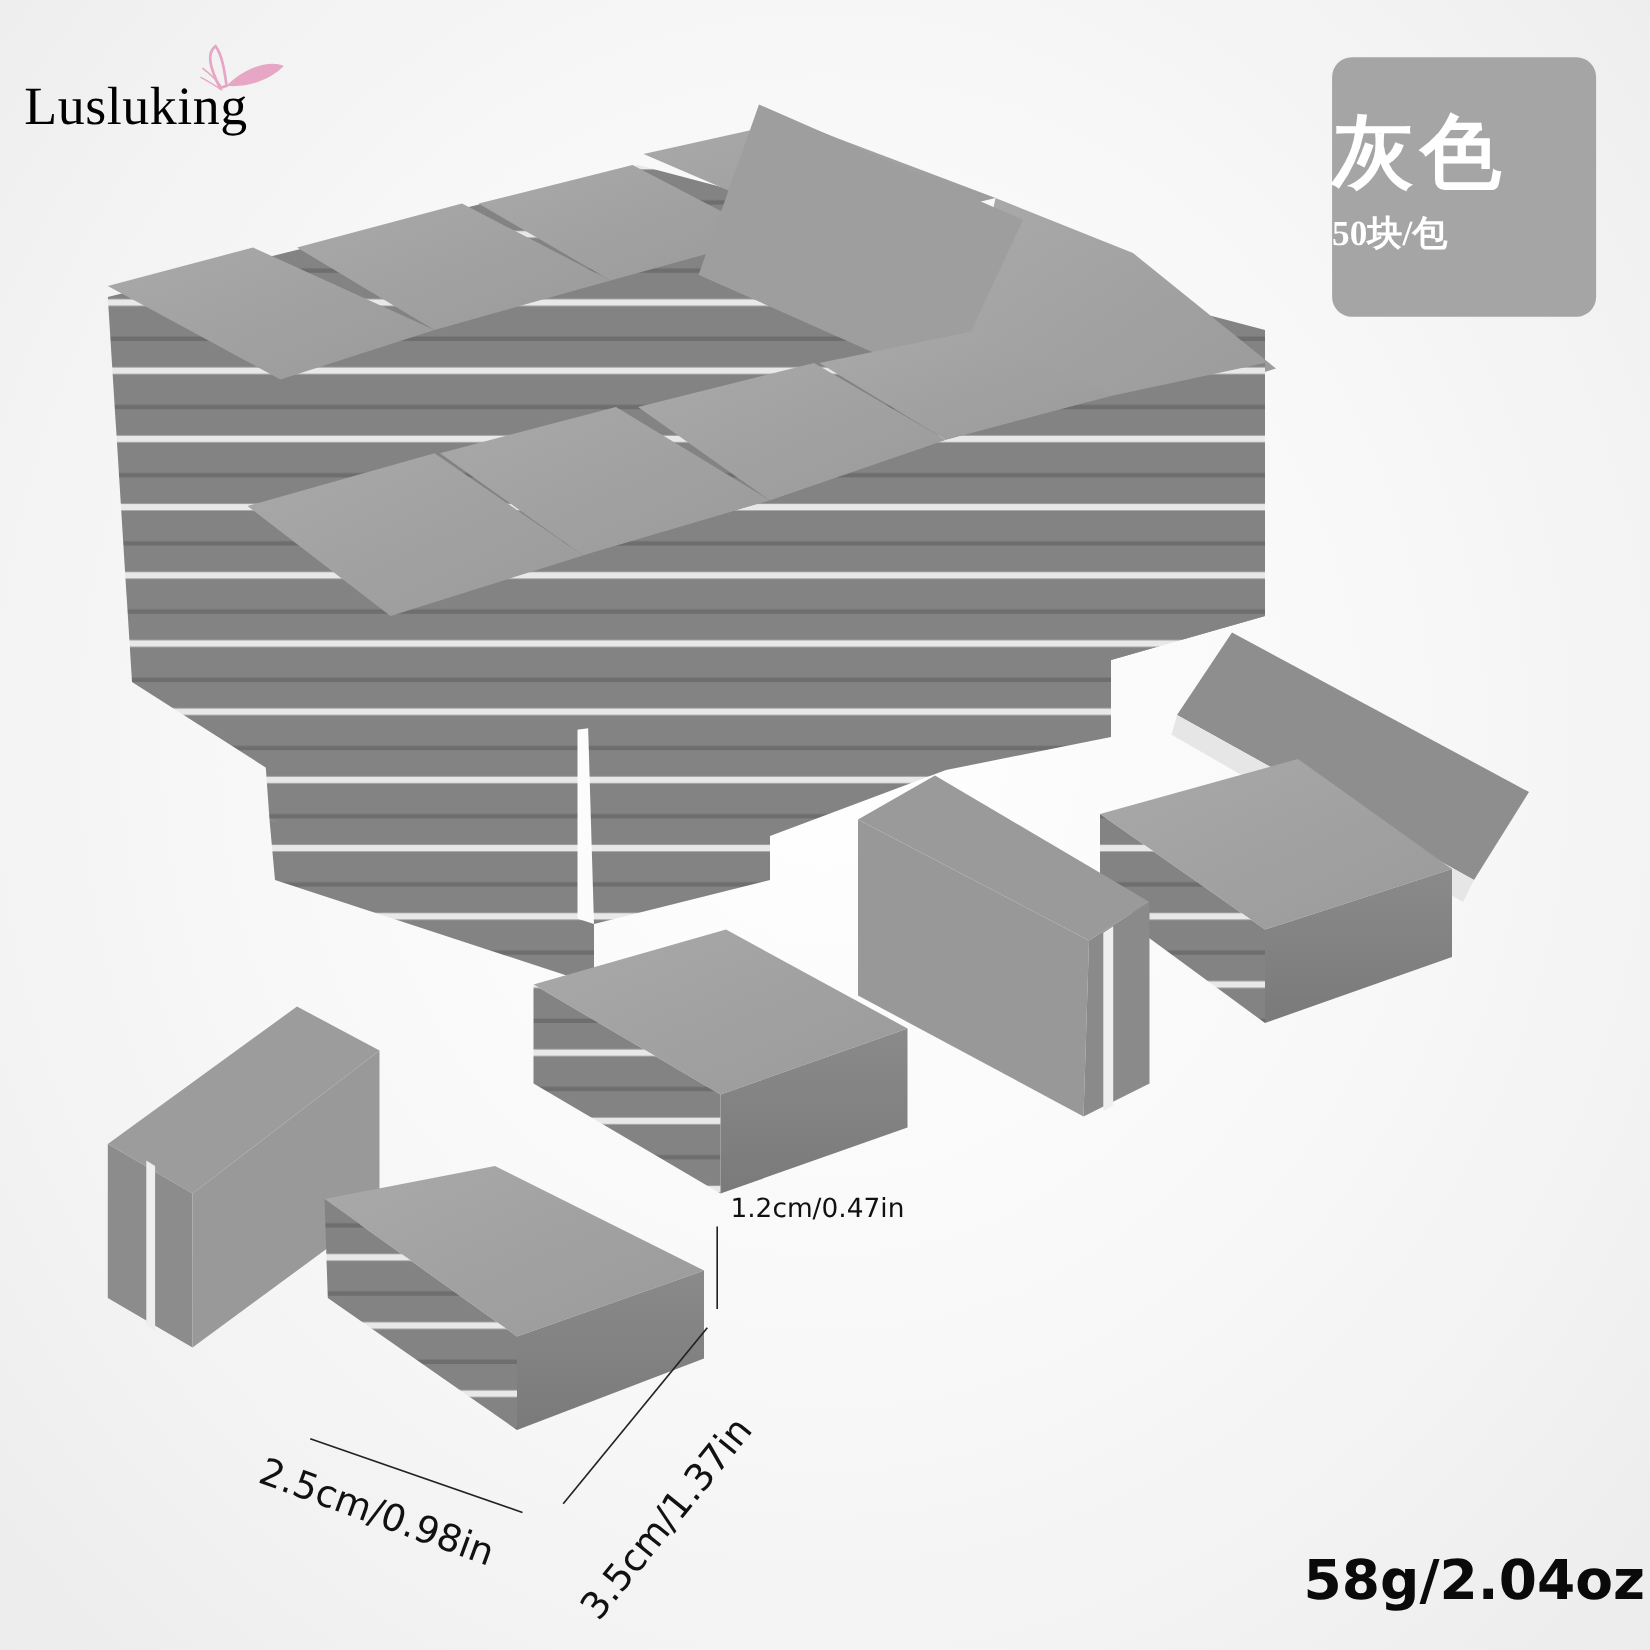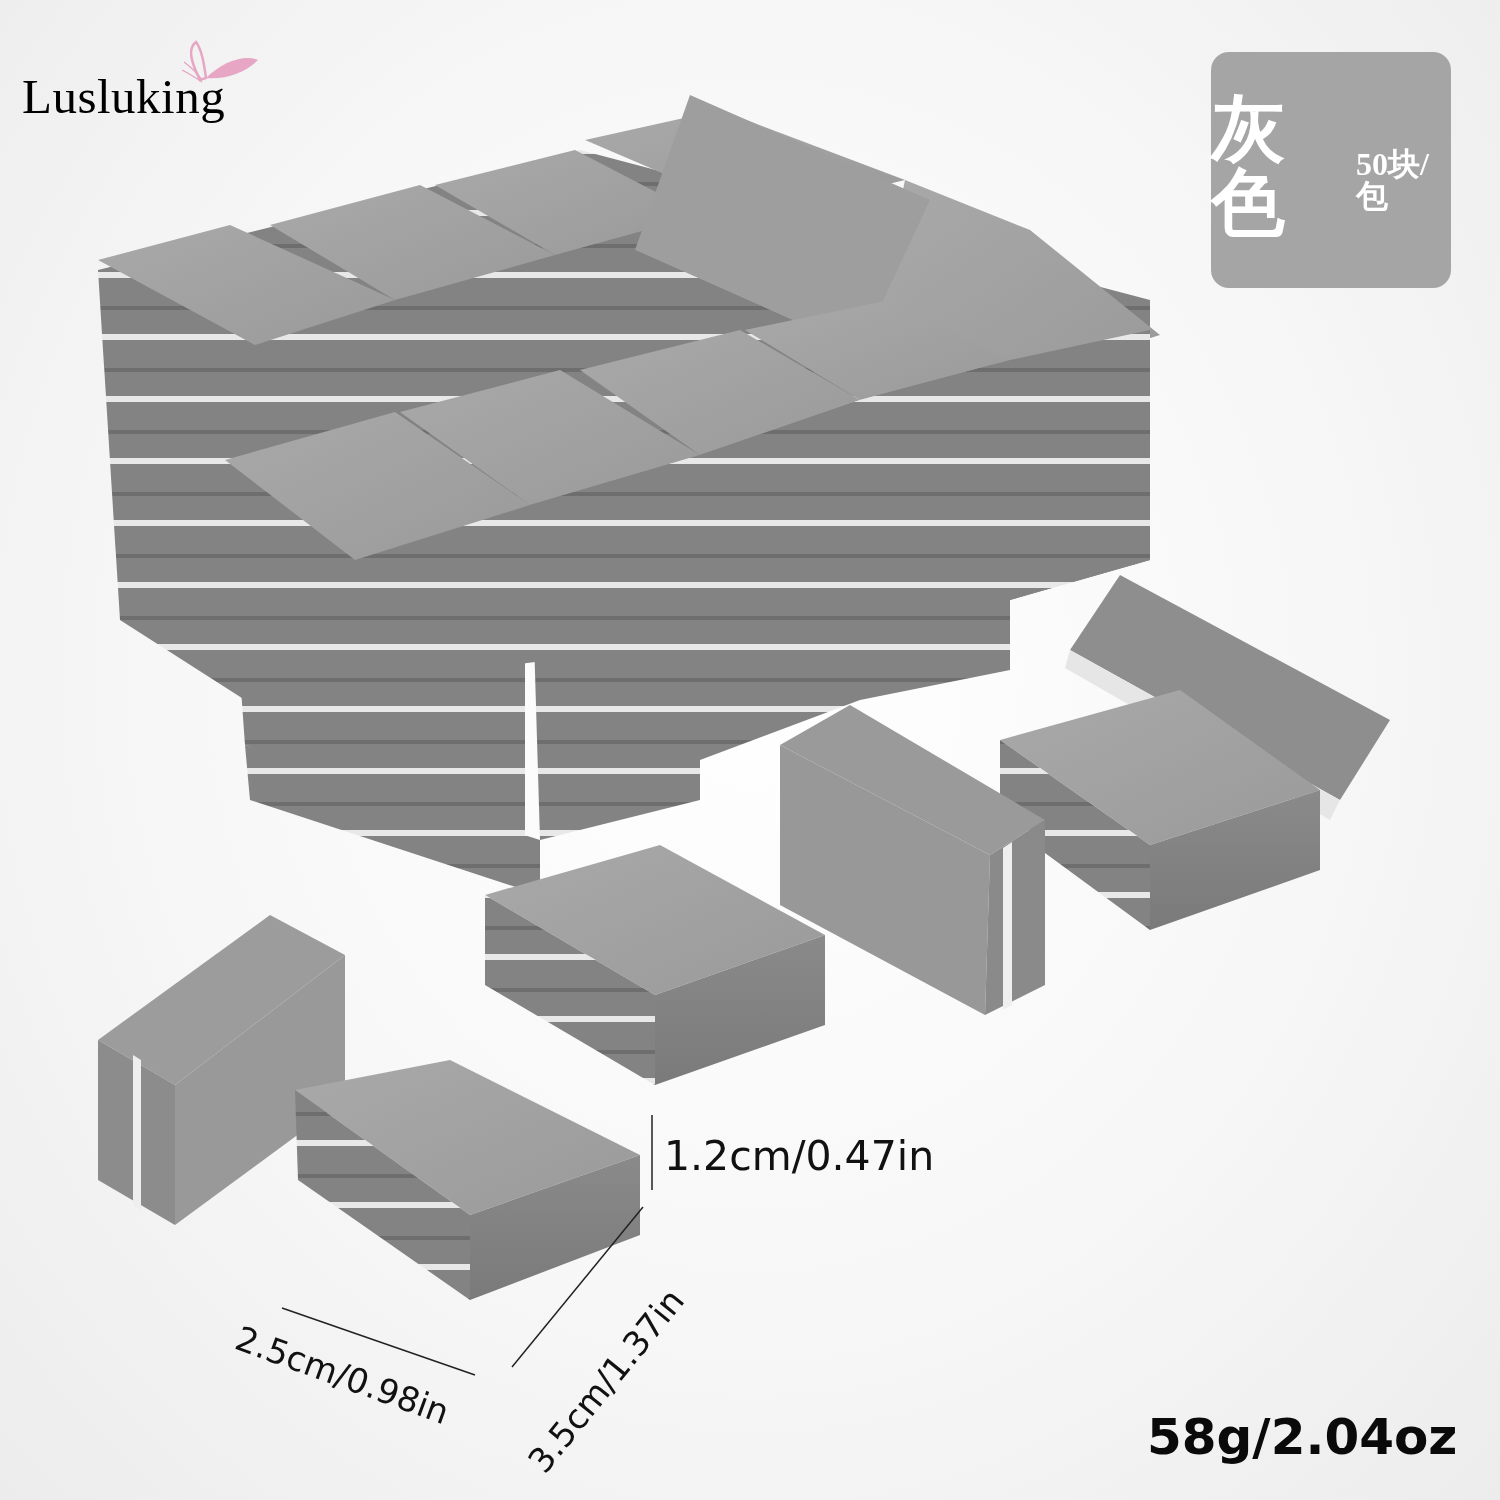--- a/index.html
+++ b/index.html
@@ -14,38 +14,38 @@
   .logo-text {
     position:absolute; left:0; top:10px;
     font-family: "Liberation Serif", "DejaVu Serif", serif;
     font-size:49px; color:#000000; letter-spacing:0.5px;
   }
   .logo-butterfly { position:absolute; left:160px; top:-18px; width:80px; height:50px; }
 
   .badge {
     position:absolute; left:1211px; top:52px; width:240px; height:236px;
     background:#a5a5a5; border-radius:18px;
-    display:flex; flex-direction:row; align-items:center; justify-content:center;
+    display:flex; flex-direction:column; align-items:flex-start; justify-content:center;
     color:#ffffff; font-weight:bold;
   }
   .badge-title { font-size:74px; line-height:1; letter-spacing:6px; margin-top:-10px; }
   .badge-sub { font-size:32px; line-height:1; margin-top:20px;font-family:Liberation Serif, serif; }
 
   .photo { position:absolute; left:0; top:0; width:1500px; height:1500px; }
 
   .dim-text {
     position:absolute; font-family:"DejaVu Sans", sans-serif; color:#111;
     font-size:34px; white-space:nowrap; transform-origin:left top;
   }
-  .dim-height { left:664px; top:1132px; font-size:41px; }
+  .dim-height { left:664px; top:1084px; font-size:24px; }
   .dim-width { left:244px; top:1318px; transform:rotate(20deg); }
   .dim-length { left:520px; top:1455px; transform:rotate(-51deg); }
 
   .weight {
-    position:absolute; left:1147px; top:1408px;
+    position:absolute; left:1185px; top:1408px;
     font-family:"DejaVu Sans", sans-serif; font-weight:bold;
     font-size:50px; color:#0a0a0a; white-space:nowrap;
   }
 </style>
 </head>
 <body>
 
 <svg class="photo" viewBox="0 0 1500 1500" xmlns="http://www.w3.org/2000/svg">
   <defs>
     <linearGradient id="topFace" x1="0" y1="0" x2="1" y2="1">

